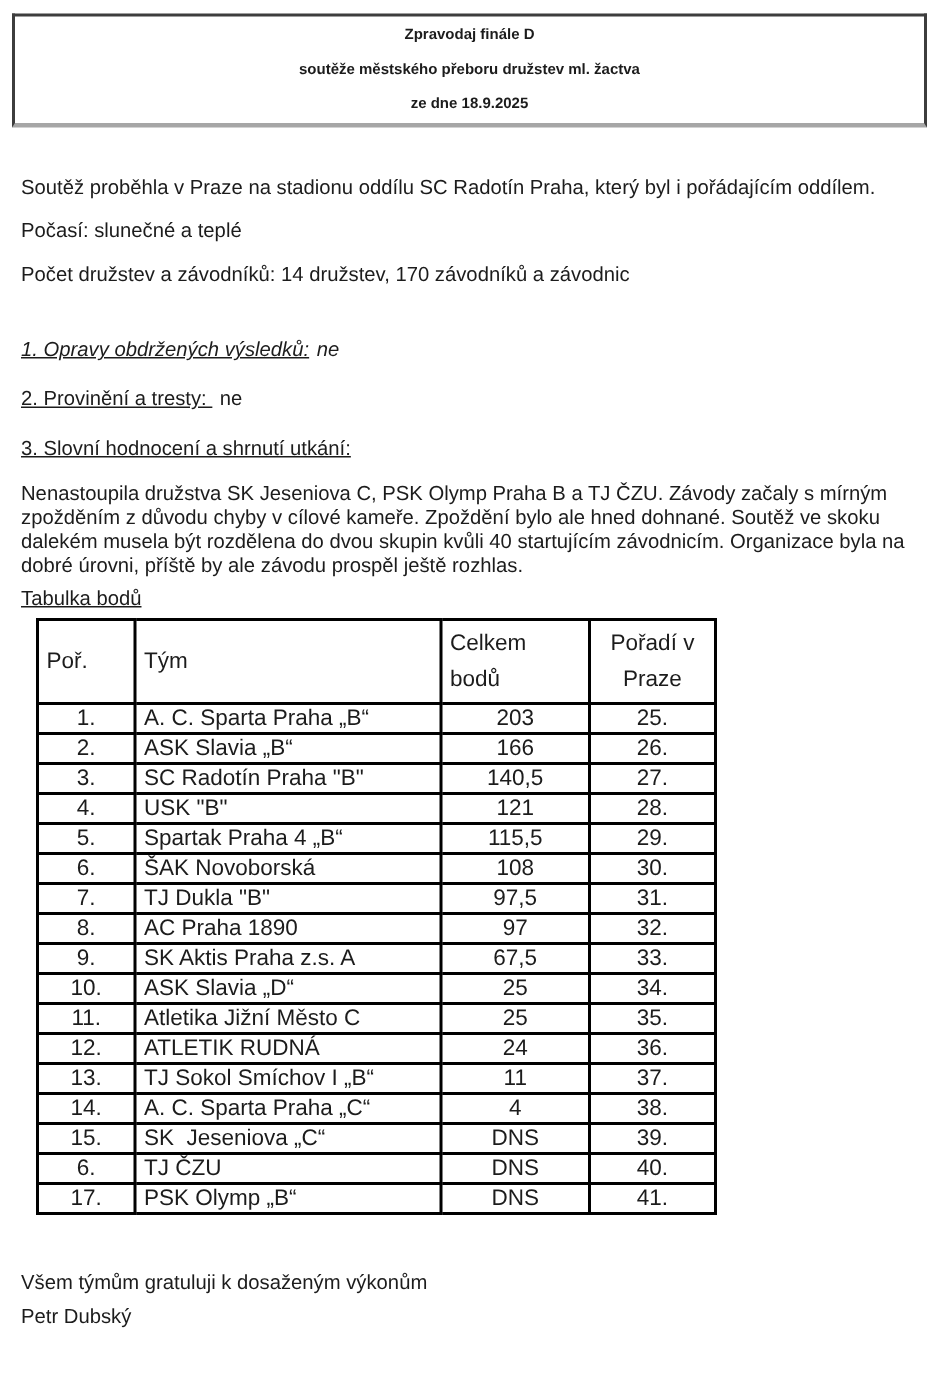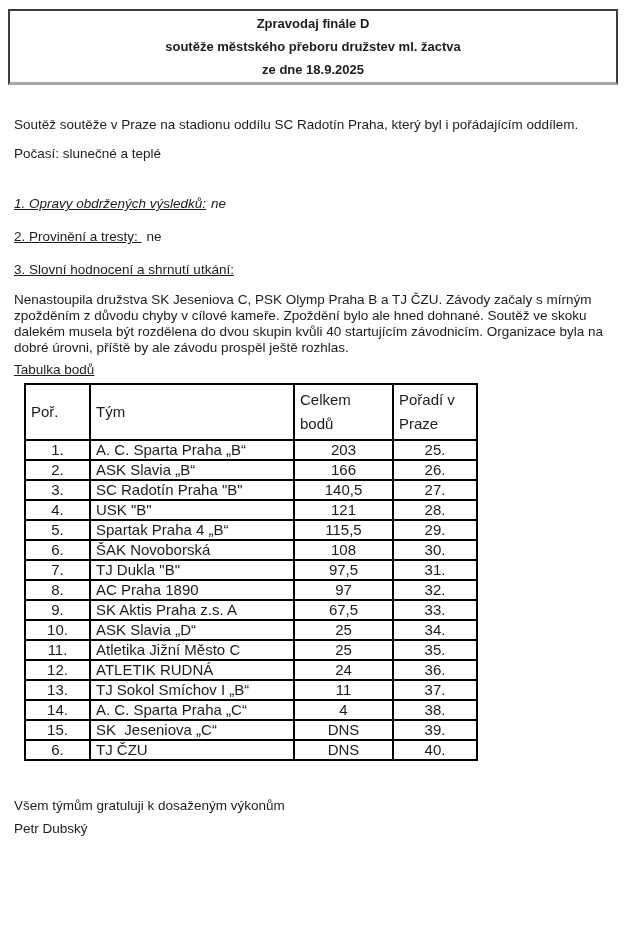--- a/index.html
+++ b/index.html
@@ -9,21 +9,21 @@
     color: #1c1c1c;
     font-family: "Liberation Sans", sans-serif;
     overflow: hidden;
   }
   .title-box {
     margin: 9px 8px 0 8px;
     border: 2px solid #3d3d3d;
     border-bottom: 3px solid #a6a6a6;
     text-align: center;
     font-weight: bold;
-    font-size: 13px;
+    font-size: 10px;
     line-height: 23px;
     padding: 1px 0;
   }
   .content {
     padding: 0 14px;
     font-size: 13.5px;
     line-height: 19px;
   }
   .p1 { margin: 30px 0 0 0; }
   .p2, .p3 { margin: 10px 0 0 0; }
@@ -44,43 +44,44 @@
     font-weight: normal;
     overflow: hidden;
     white-space: pre-wrap;
   }
   table.points th {
     padding: 3px 5px;
     line-height: 24px;
     vertical-align: middle;
   }
   th.h0, th.h1, th.h2 { text-align: left; }
-  th.h3 { text-align: left; }
+  th.h3 { text-align: center; }
   table.points td {
     height: 18px;
     line-height: 18px;
     padding: 0 5px;
   }
   td.c0, td.c2, td.c3 { text-align: center; }
   td.c1 { text-align: left; }
   .footer { margin: 33px 0 0 0; line-height: 23px; }
 </style>
 </head>
 <body>
 
 <div class="title-box">
   <div>Zpravodaj finále D</div>
   <div>soutěže městského přeboru družstev ml. žactva</div>
   <div>ze dne 18.9.2025</div>
 </div>
 
 <div class="content">
 
-  <p class="p1">Soutěž soutěže v Praze na stadionu oddílu SC Radotín Praha, který byl i pořádajícím oddílem.</p>
+  <p class="p1">Soutěž proběhla v Praze na stadionu oddílu SC Radotín Praha, který byl i pořádajícím oddílem.</p>
   <p class="p2">Počasí: slunečné a teplé</p>
+  <p class="p3">Počet družstev a závodníků: 14 družstev, 170 závodníků a závodnic</p>
 
   <p class="sec first"><span class="u">1. Opravy obdržených výsledků:</span><span class="sec-value">ne</span></p>
   <p class="sec"><span class="u">2. Provinění a tresty: </span><span class="sec-value">ne</span></p>
   <p class="sec"><span class="u">3. Slovní hodnocení a shrnutí utkání:</span><span class="sec-value"></span></p>
 
   <p class="summary">Nenastoupila družstva SK Jeseniova C, PSK Olymp Praha B a TJ ČZU. Závody začaly s mírným zpožděním z důvodu chyby v cílové kameře. Zpoždění bylo ale hned dohnané. Soutěž ve skoku dalekém musela být rozdělena do dvou skupin kvůli 40 startujícím závodnicím. Organizace byla na dobré úrovni, příště by ale závodu prospěl ještě rozhlas.</p>
 
   <span class="table-caption u">Tabulka bodů</span>
 
   <table class="points">
@@ -188,20 +189,26 @@
           <td class="c1">SK  Jeseniova „C“</td>
           <td class="c2">DNS</td>
           <td class="c3">39.</td>
         </tr>
         <tr>
           <td class="c0">6.</td>
           <td class="c1">TJ ČZU</td>
           <td class="c2">DNS</td>
           <td class="c3">40.</td>
         </tr>
+        <tr>
+          <td class="c0">17.</td>
+          <td class="c1">PSK Olymp „B“</td>
+          <td class="c2">DNS</td>
+          <td class="c3">41.</td>
+        </tr>
       </tbody>
   </table>
 
   <p class="footer">
     <span>Všem týmům gratuluji k dosaženým výkonům</span><br>
     <span>Petr Dubský</span>
   </p>
 
 </div>
 

